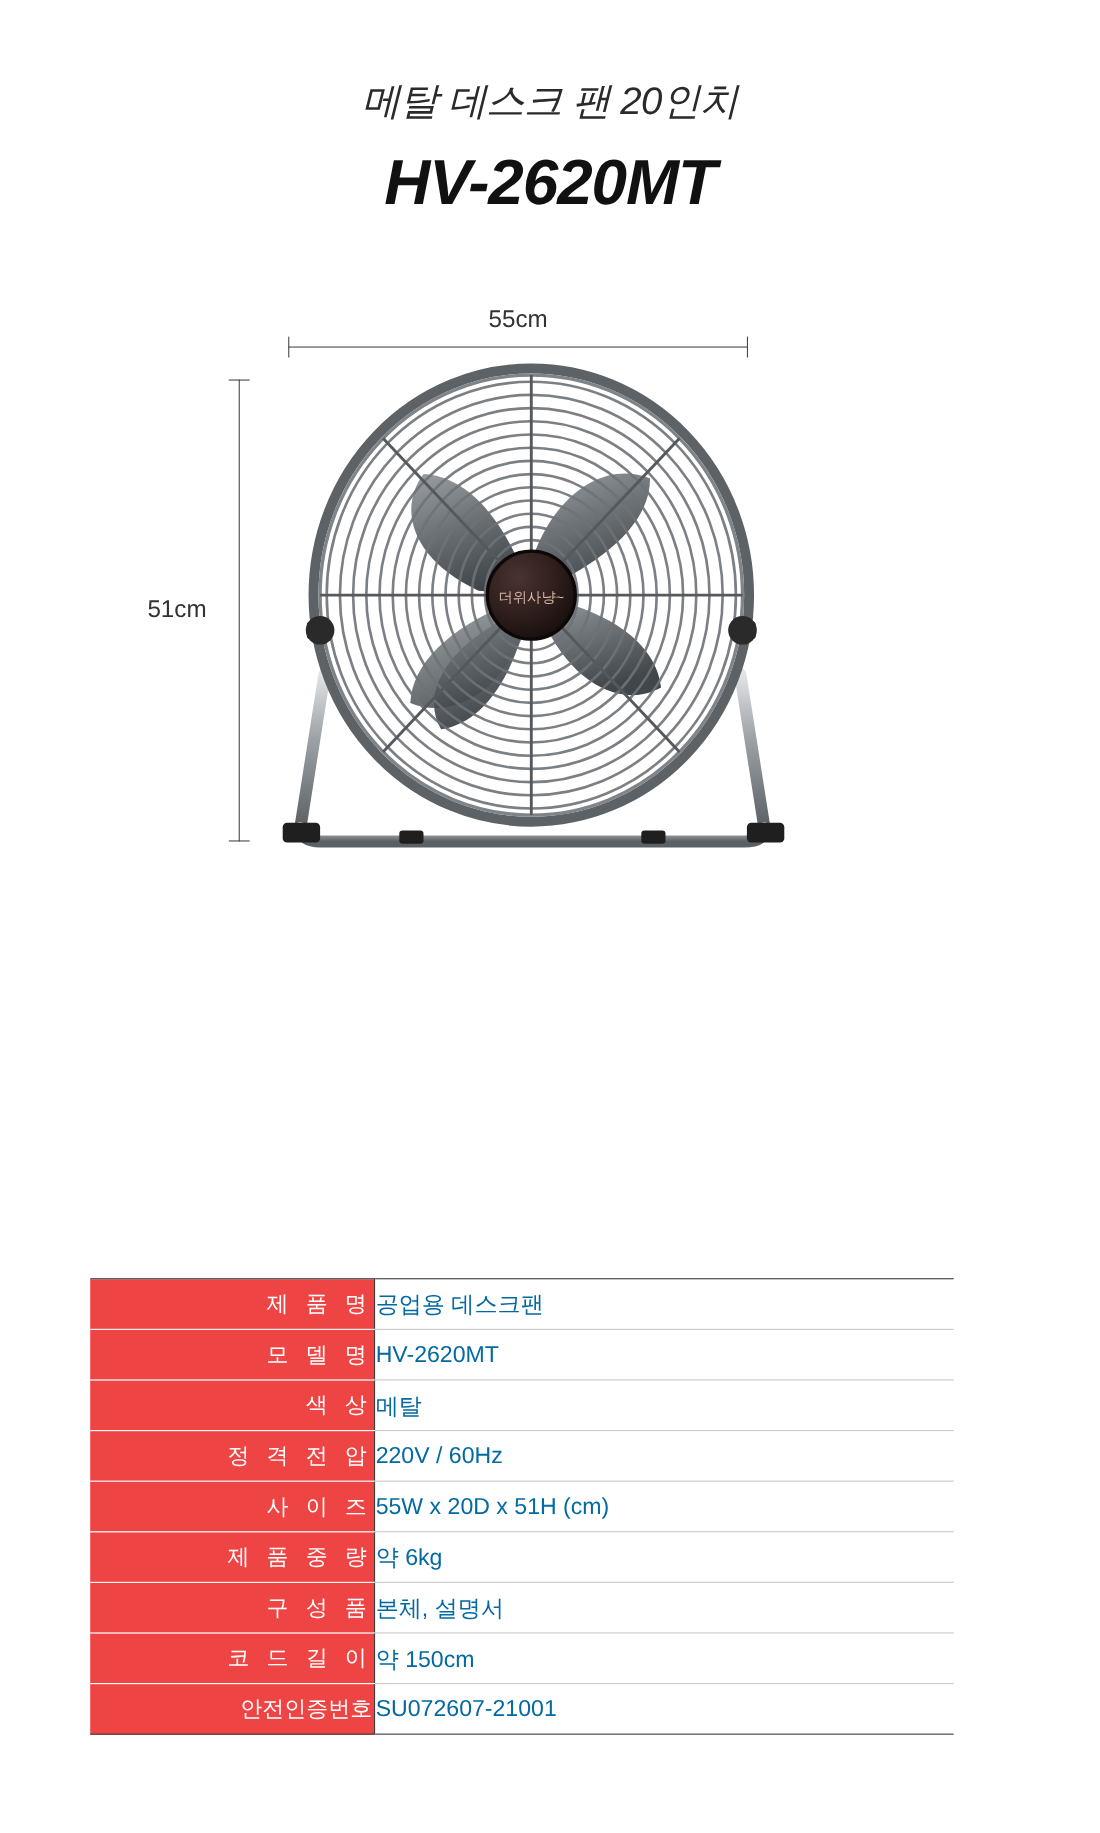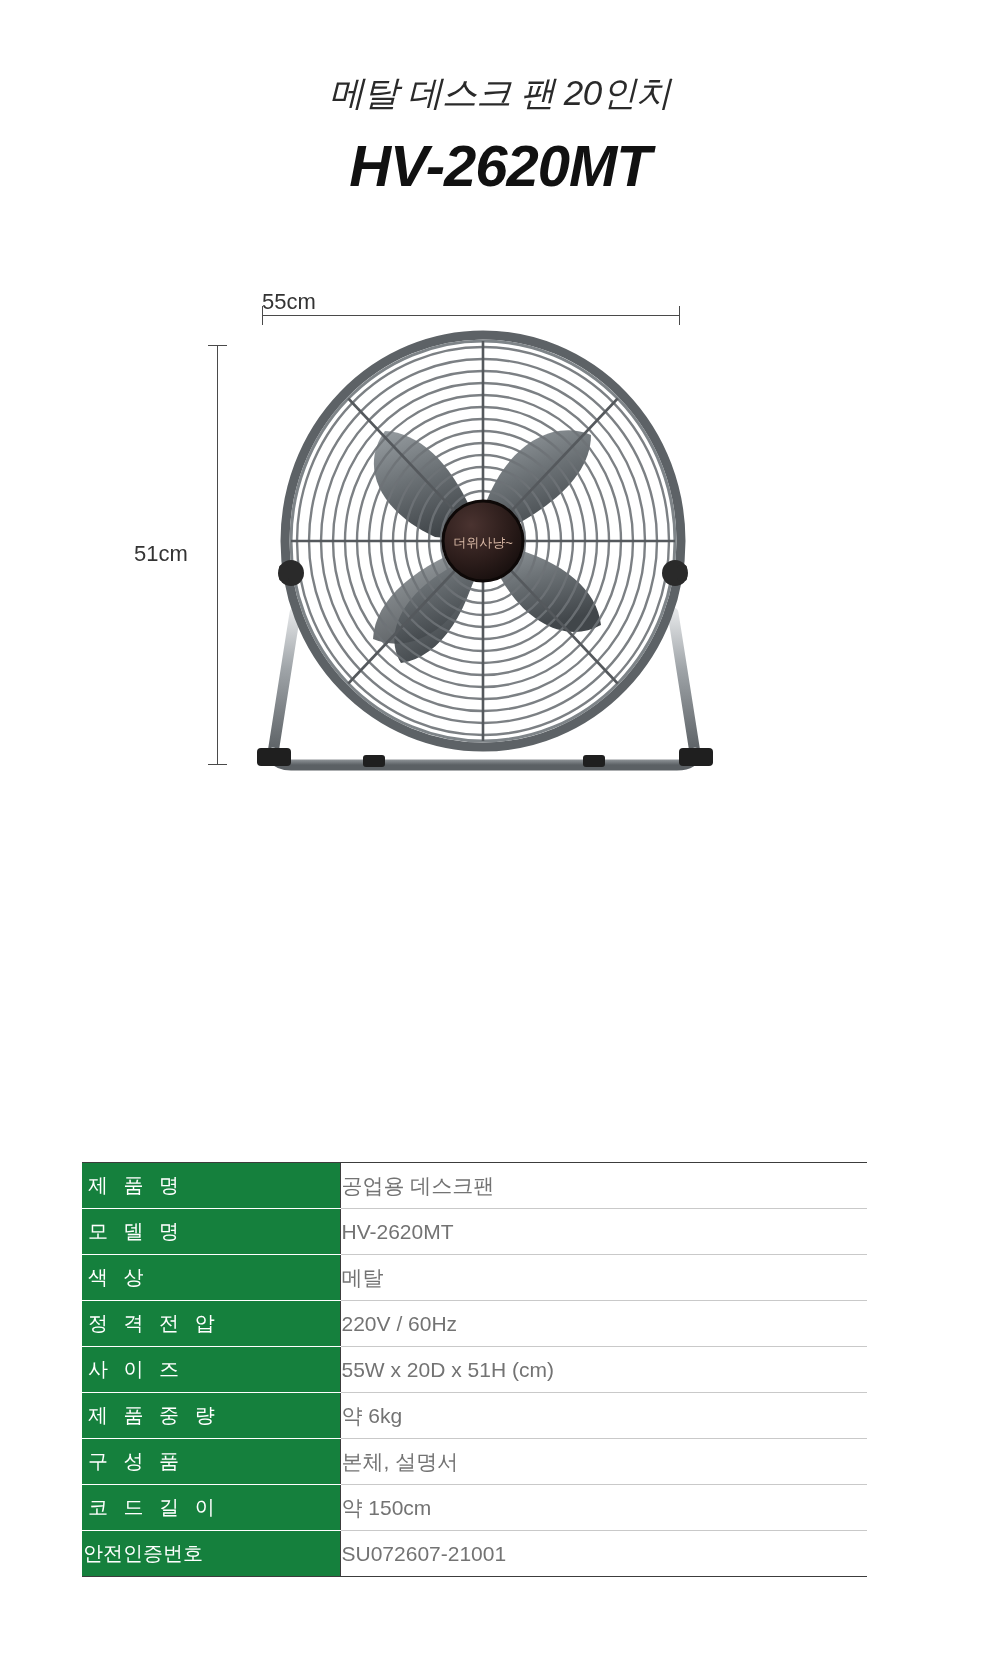--- a/index.html
+++ b/index.html
@@ -63,23 +63,23 @@
     top: -9px;
     width: 1px;
     height: 19px;
     background: #4a4a4a;
   }
   .dim-width::before { left: 0; }
   .dim-width::after { right: 0; }
   .dim-width-label {
     position: absolute;
     left: 262px;
-    top: 44px;
+    top: 32px;
     width: 418px;
-    text-align: left;
+    text-align: center;
     font-size: 22px;
     color: #333333;
   }
 
   
   .dim-height {
     position: absolute;
     left: 217px;
     top: 100px;
     width: 1px;
@@ -117,36 +117,36 @@
     left: 82px;
     top: 1162px;
     width: 785px;
     border-collapse: collapse;
     border-top: 1px solid #3c3c3c;
     border-bottom: 1px solid #3c3c3c;
   }
   .spec-table tr { height: 46px; }
   .spec-table th {
     width: 258px;
-    background: #15803d;
+    background: #ef4444;
     color: #ffffff;
     font-size: 20px;
     font-weight: 500;
     letter-spacing: 5px;
     text-indent: 5px;
-    text-align: left;
+    text-align: right;
     border-bottom: 1px solid #ffffff;
     border-right: 1px solid #3c3c3c;
     white-space: nowrap;
   }
   .spec-table th.tight { letter-spacing: 0px; text-indent: 0; }
   .spec-table tr:last-child th { border-bottom: none; }
   .spec-table td {
     font-size: 21px;
-    color: #737373;
+    color: #0369a1;
     border-bottom: 1px solid #c9c9c9;
     background: #ffffff;
     vertical-align: middle;
   }
   .spec-table tr:last-child td { border-bottom: none; }
 </style>
 </head>
 <body>
 
 <div class="header">

